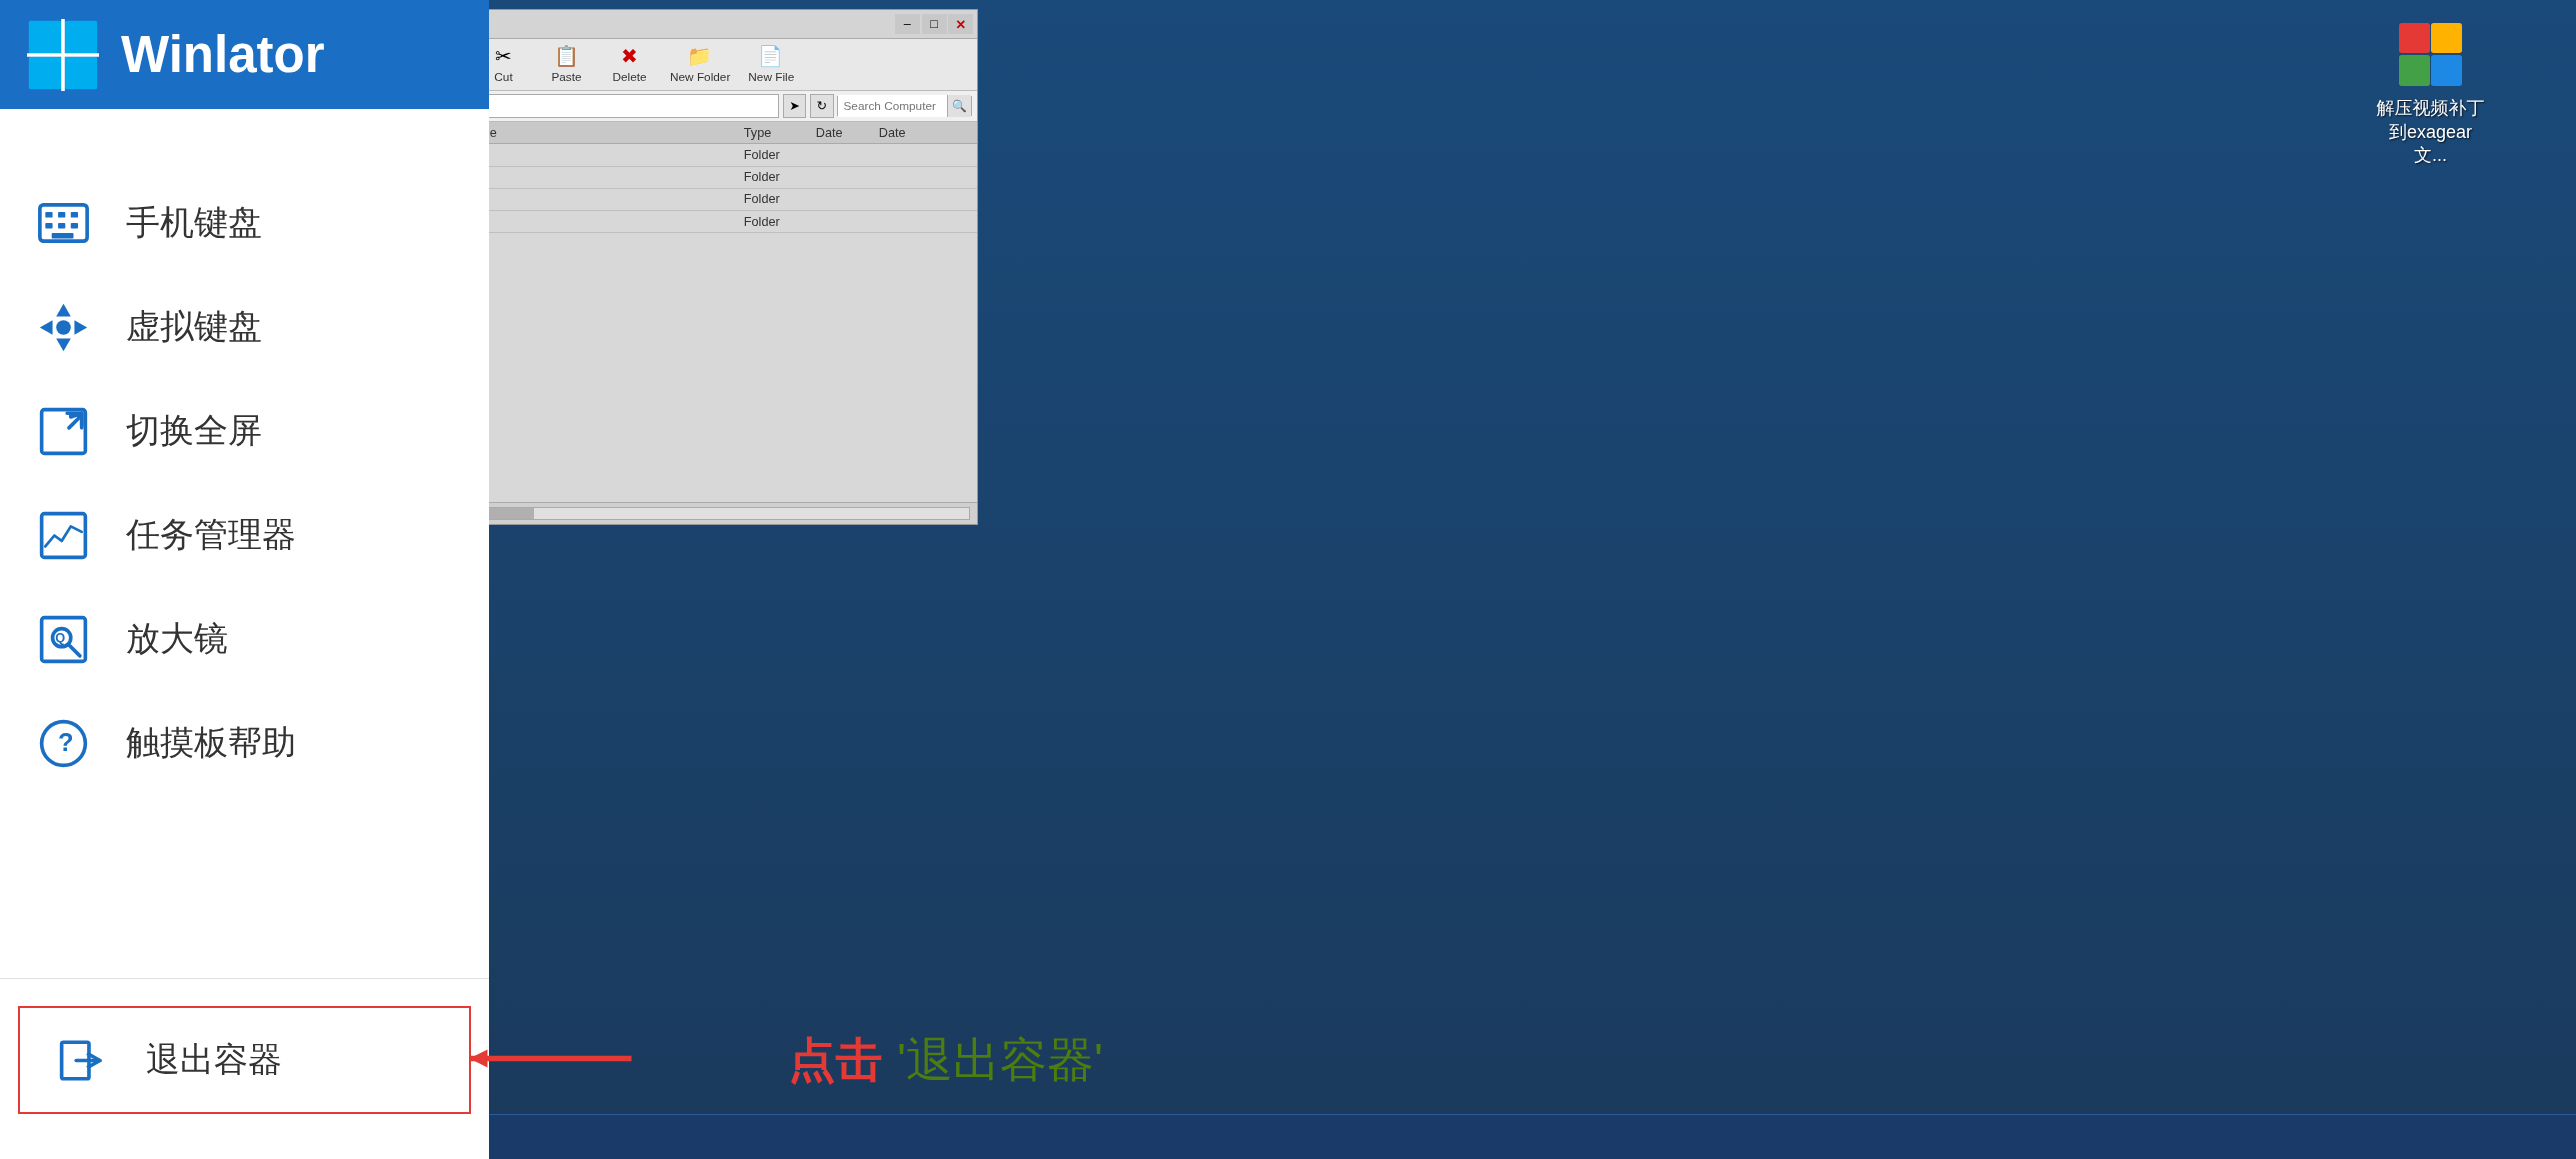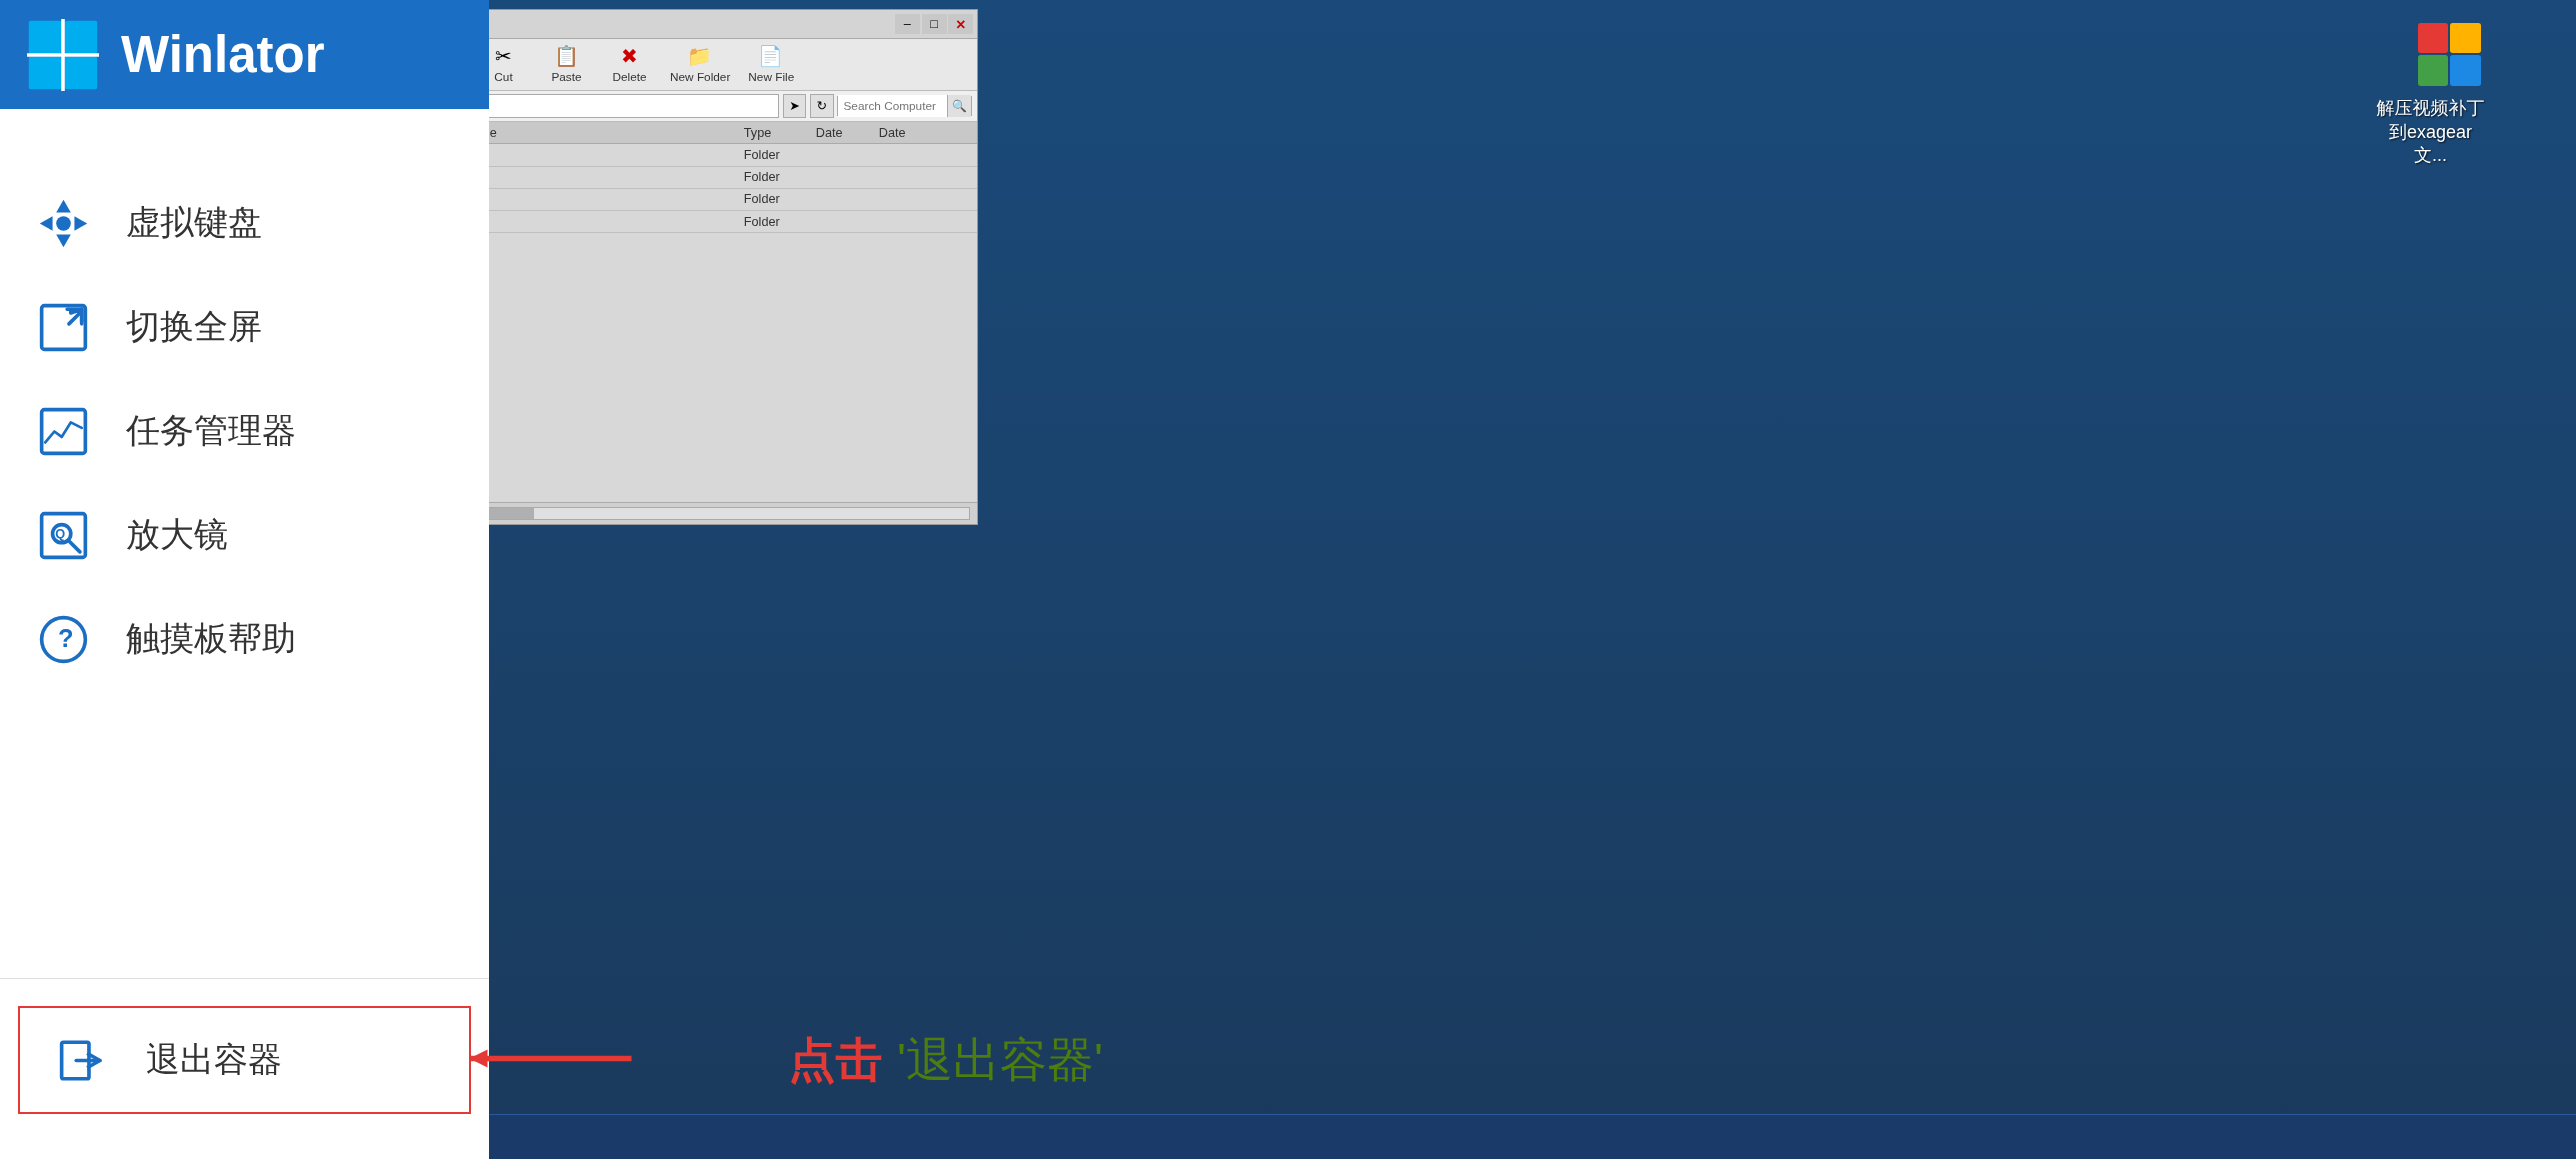--- a/index.html
+++ b/index.html
@@ -325,21 +325,21 @@
       top: 18px;
       right: 91px;
       display: flex;
       flex-direction: column;
       gap: 18px;
     }
 
     .desktop-icon {
       display: flex;
       flex-direction: column;
-      align-items: flex-end;
+      align-items: center;
       gap: 7.2px;
       cursor: pointer;
       width: 109px;
     }
 
     .desktop-icon-img {
       width: 72px;
       height: 72px;
       display: flex;
       align-items: center;
@@ -503,20 +503,35 @@
 
         <line x1="0" y1="40" x2="80" y2="40" stroke="white" stroke-width="4"></line>
         <line x1="40" y1="0" x2="40" y2="80" stroke="white" stroke-width="4"></line>
       </svg>
     </div>
     <div class="sidebar-title">Winlator</div>
   </div>
 
   <div class="sidebar-items">
 
+    <div class="sidebar-item">
+      <div class="sidebar-item-icon">
+        <svg width="51" height="40" viewBox="0 0 56 44">
+          <rect x="2" y="2" width="52" height="40" rx="4" fill="none" stroke="#1a6fc4" stroke-width="4"></rect>
+          <rect x="8" y="10" width="8" height="6" rx="1" fill="#1a6fc4"></rect>
+          <rect x="22" y="10" width="8" height="6" rx="1" fill="#1a6fc4"></rect>
+          <rect x="36" y="10" width="8" height="6" rx="1" fill="#1a6fc4"></rect>
+          <rect x="8" y="22" width="8" height="6" rx="1" fill="#1a6fc4"></rect>
+          <rect x="22" y="22" width="8" height="6" rx="1" fill="#1a6fc4"></rect>
+          <rect x="36" y="22" width="8" height="6" rx="1" fill="#1a6fc4"></rect>
+          <rect x="15" y="33" width="24" height="6" rx="1" fill="#1a6fc4"></rect>
+        </svg>
+      </div>
+      <div class="sidebar-item-label">手机键盘</div>
+    </div>
 
     <div class="sidebar-item">
       <div class="sidebar-item-icon">
         <svg width="51" height="51" viewBox="0 0 56 56">
           <polygon points="28,2 20,16 36,16" fill="#1a6fc4"></polygon>
           <polygon points="28,54 20,40 36,40" fill="#1a6fc4"></polygon>
           <polygon points="2,28 16,20 16,36" fill="#1a6fc4"></polygon>
           <polygon points="54,28 40,20 40,36" fill="#1a6fc4"></polygon>
           <circle cx="28" cy="28" r="8" fill="#1a6fc4"></circle>
         </svg>

